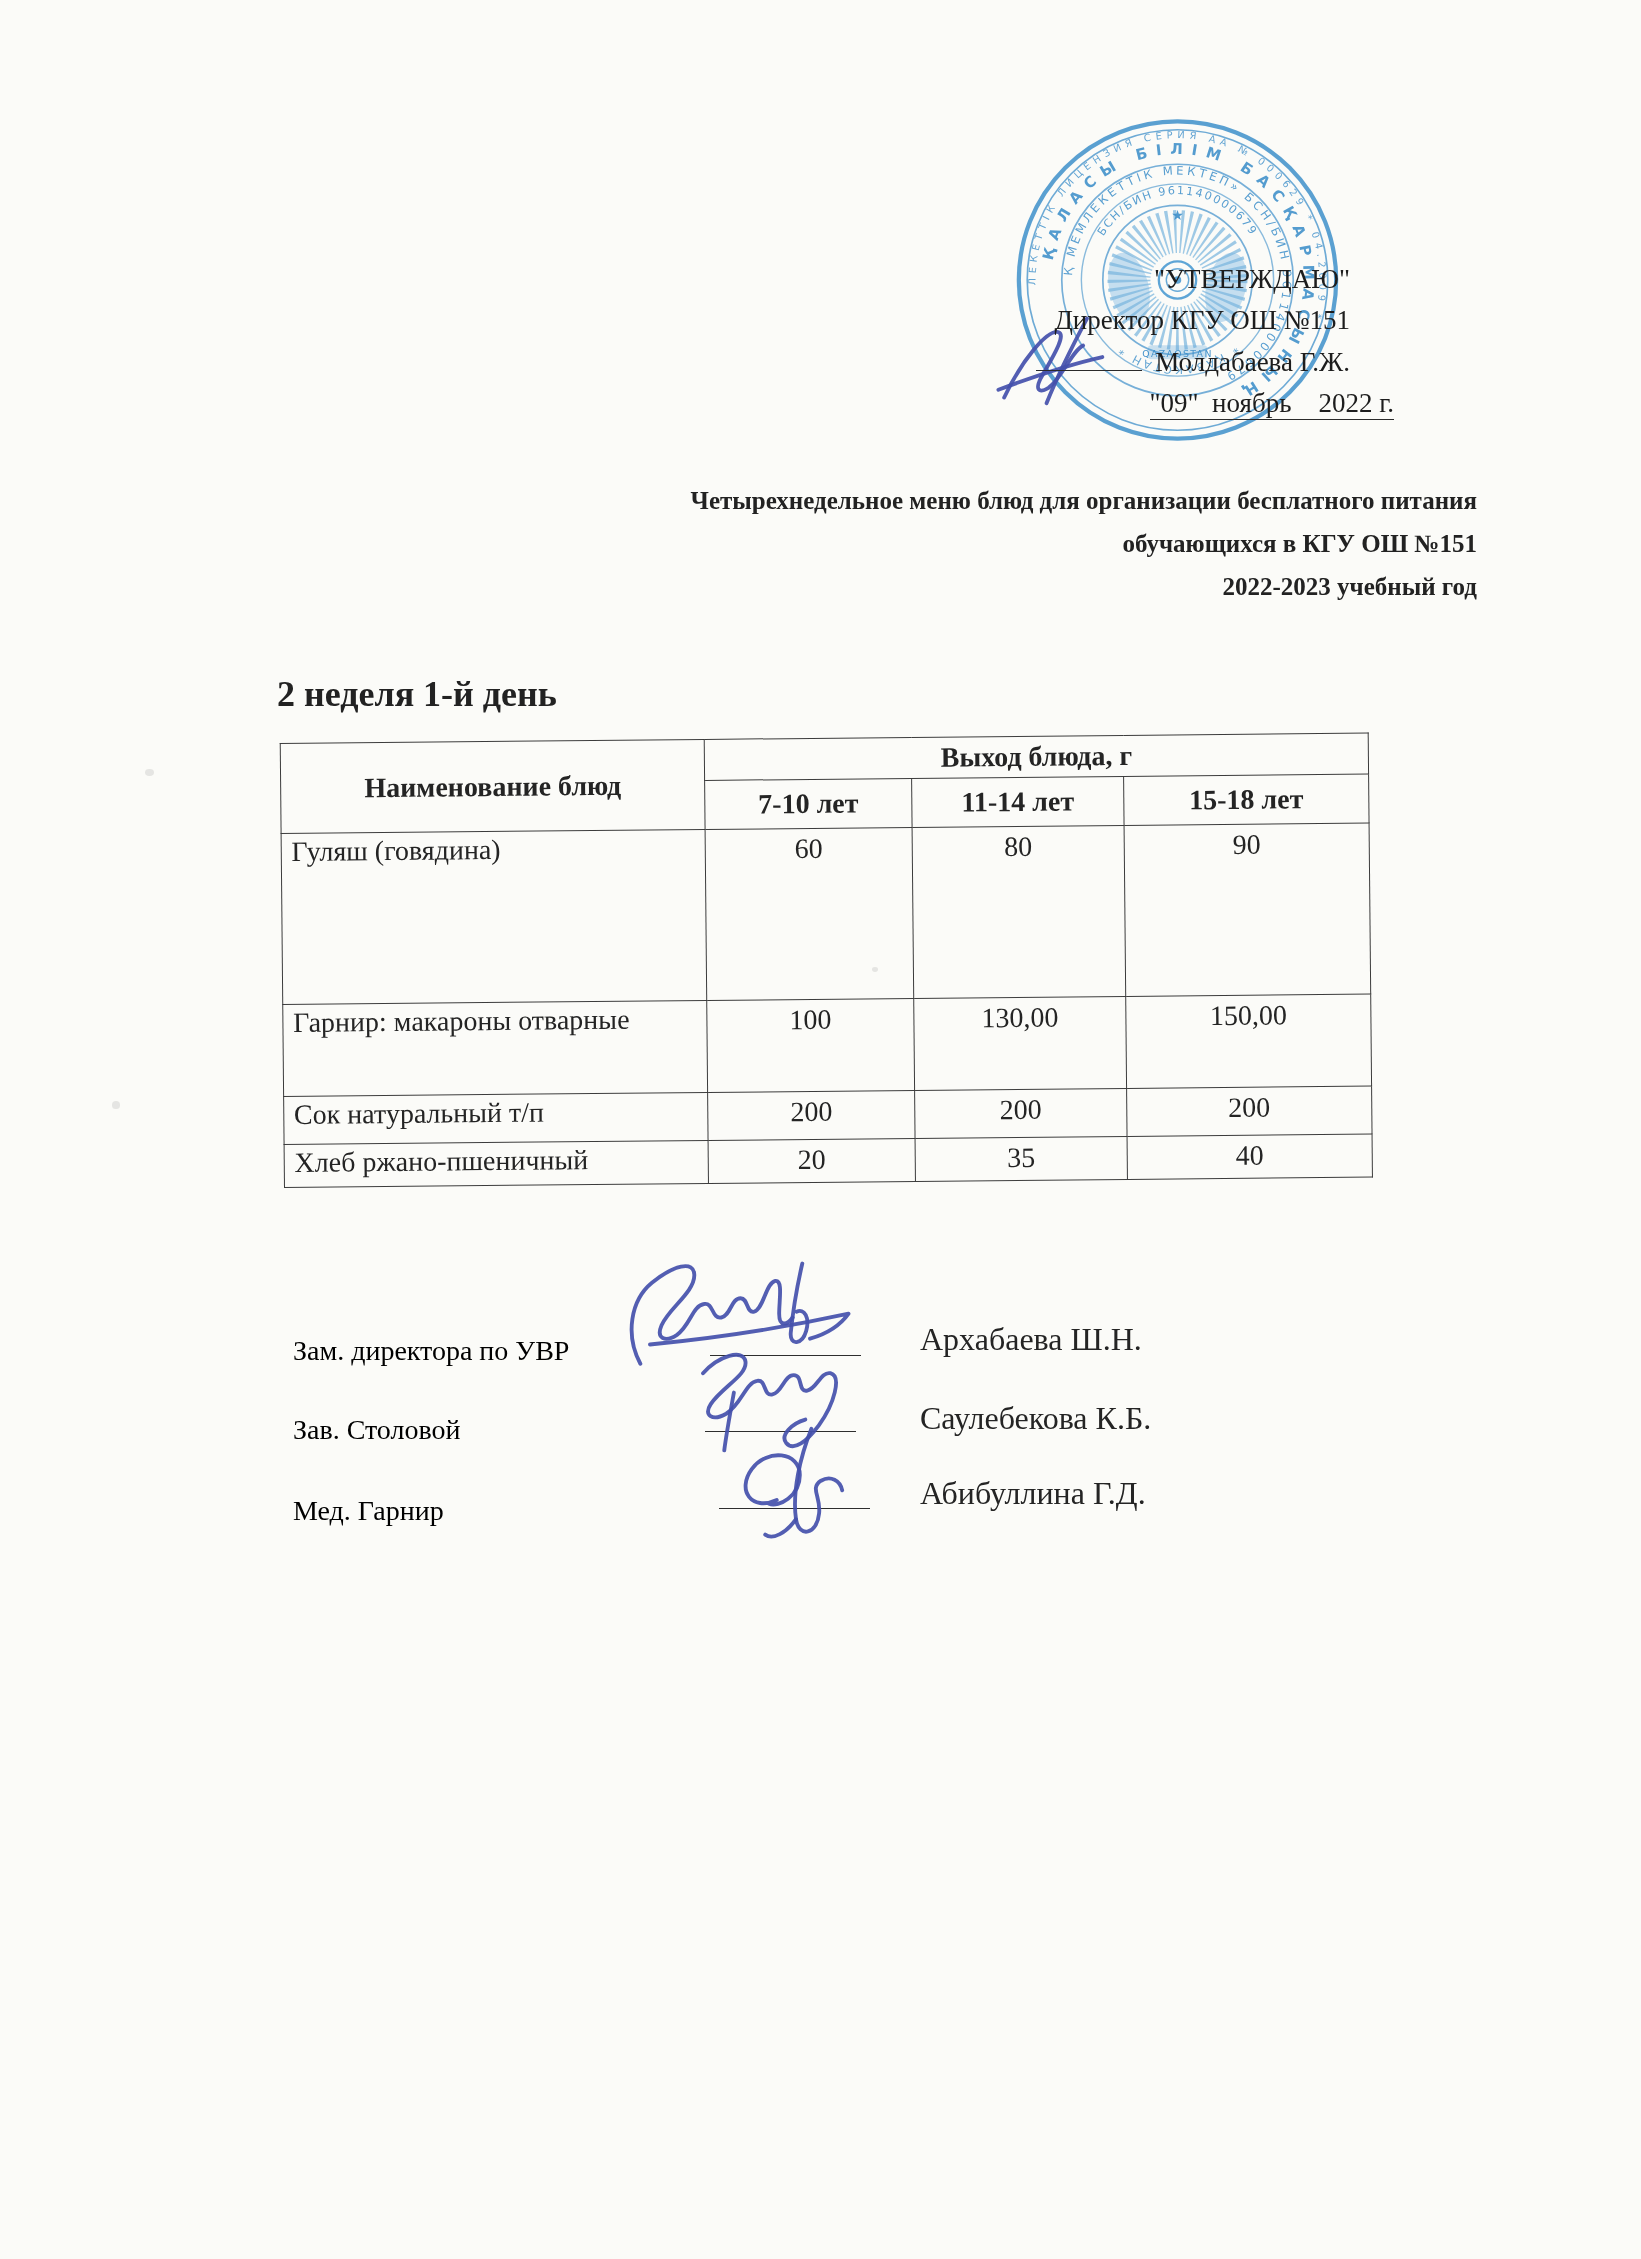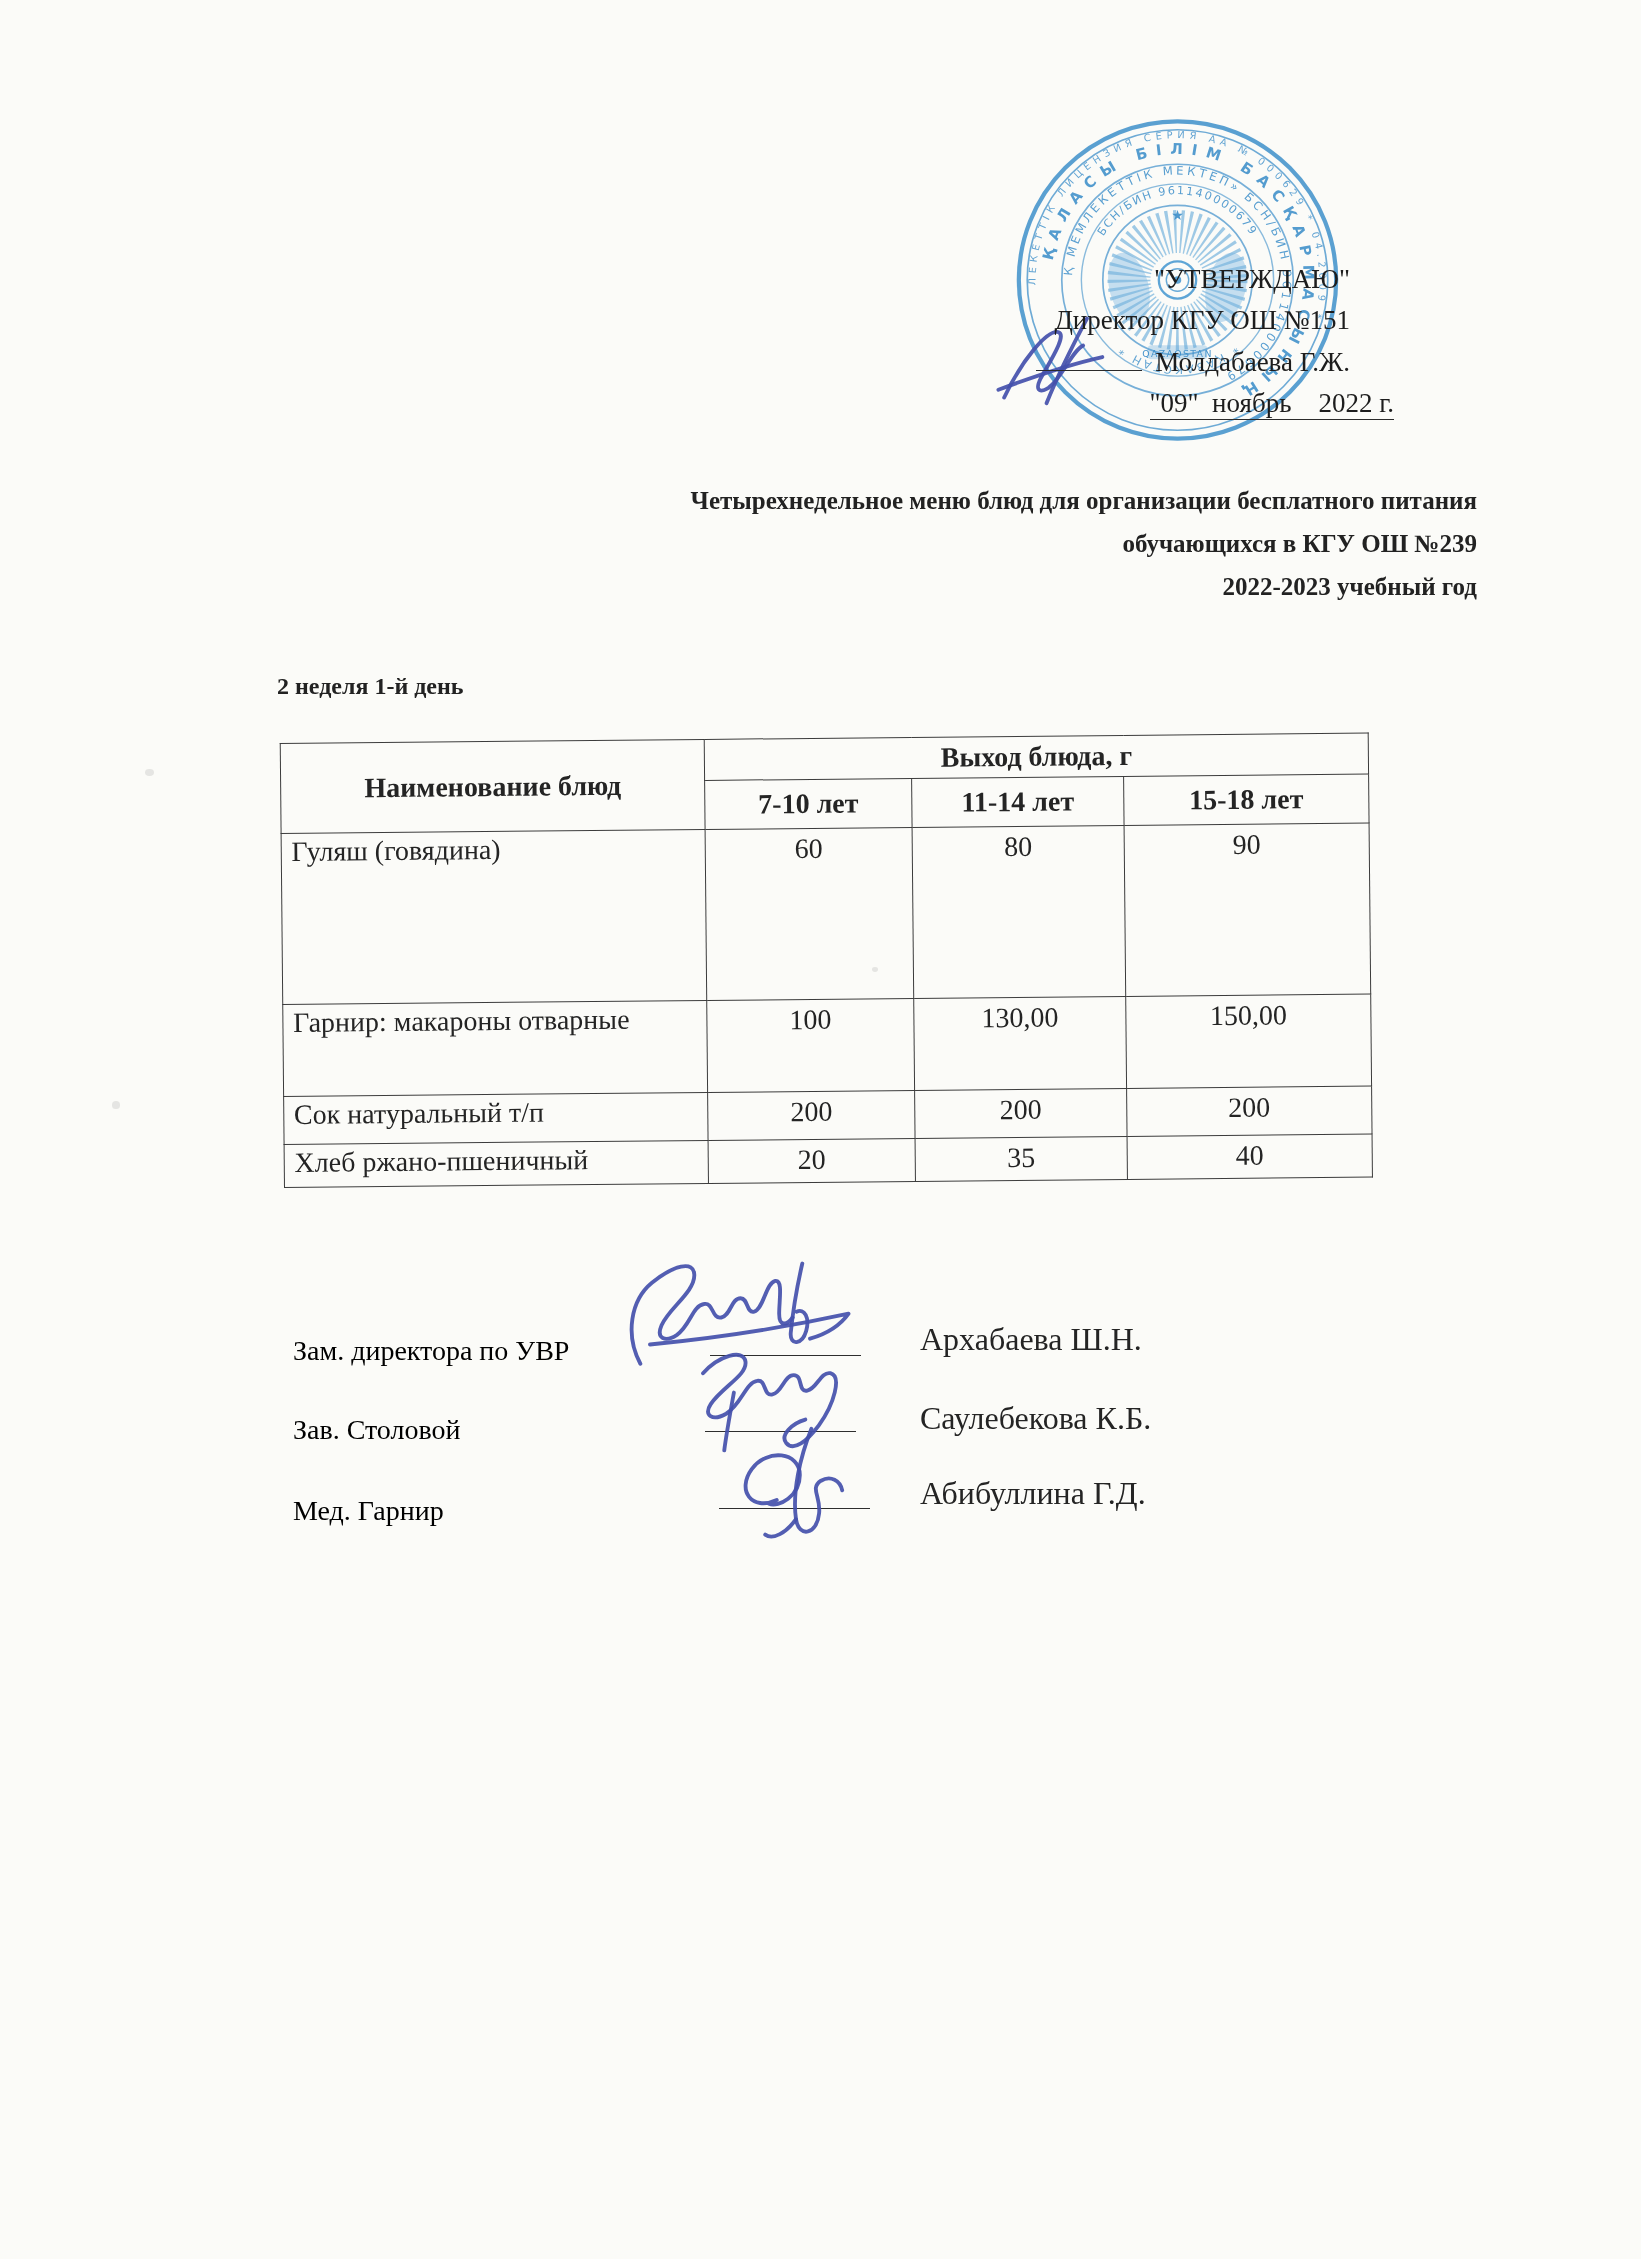--- a/index.html
+++ b/index.html
@@ -30,21 +30,21 @@
   .approval .date-underlined{
     white-space:pre;border-bottom:1.9px solid #2a2a2a;padding-bottom:1px;
   }
   
   .doc-title{
     position:absolute;left:164px;top:479px;width:1313px;
     text-align:right;font-weight:bold;font-size:25px;line-height:43px;color:#222;
   }
   .doc-subtitle{
     position:absolute;left:277px;top:673px;
-    font-weight:bold;font-size:24px;color:#222;
+    font-weight:bold;font-size:36px;color:#222;
   }
   
   .menu-table{
     position:absolute;left:284px;top:743px;
     border-collapse:collapse;table-layout:fixed;width:1088px;
     font-size:28px;color:#242424;
     transform:rotate(-0.55deg);transform-origin:0 100%;
   }
   .menu-table td{
     border:1.9px solid #3c3c3c;padding:1.9px 5.8px;
@@ -123,21 +123,21 @@
     <div>
       <span class="sig-underline"></span><span>Молдабаева Г.Ж.</span>
     </div>
     <div class="date-line">
       <span class="date-underlined">"09"  ноябрь    2022 г.</span>
     </div>
   </div>
 
   <div class="doc-title">
     <div>Четырехнедельное меню блюд для организации бесплатного питания</div>
-    <div>обучающихся в КГУ ОШ №239</div>
+    <div>обучающихся в КГУ ОШ №151</div>
     <div>2022-2023 учебный год</div>
   </div>
 
   <div class="doc-subtitle">2 неделя 1-й день</div>
 
   <table class="menu-table">
     <colgroup>
         <col style="width:424px">
         <col style="width:207px">
         <col style="width:212px">

